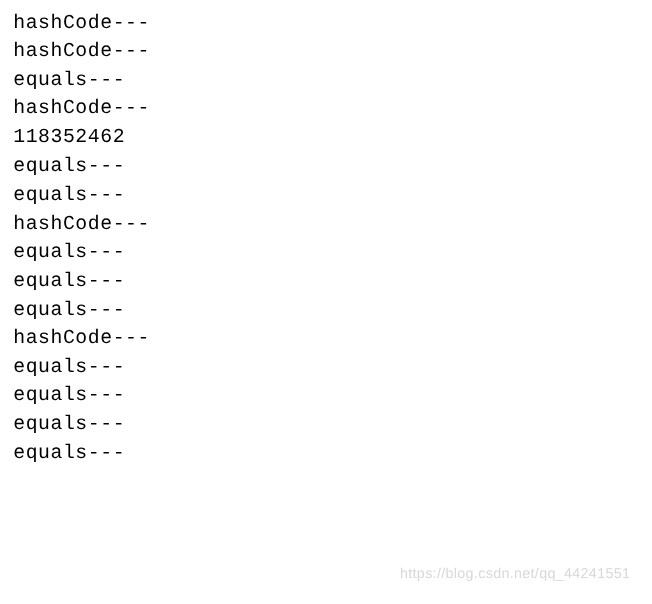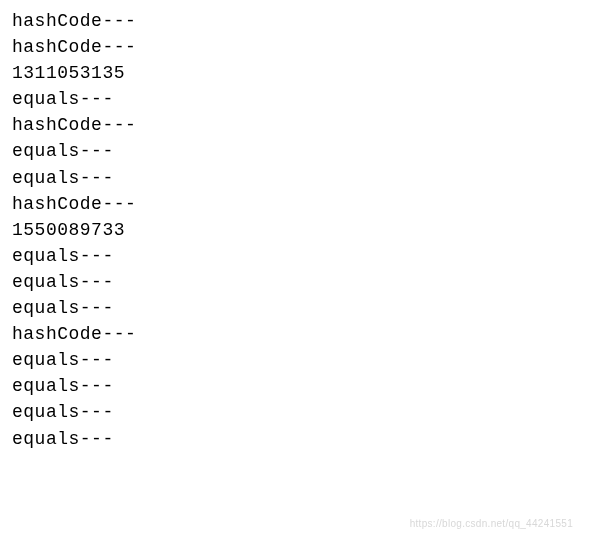--- a/index.html
+++ b/index.html
@@ -18,39 +18,38 @@
     }
     .log-line {
       white-space: pre;
       letter-spacing: 0.5px;
     }
     .watermark {
       position: absolute;
       right: 20px;
       bottom: 18px;
       font-family: Arial, sans-serif;
-      font-size: 10px;
+      font-size: 13px;
       color: #d8d8d8;
       letter-spacing: 0.3px;
       pointer-events: none;
     }
   </style>
 </head>
 <body>
 
 <div id="log-container">
     <div class="log-line">hashCode---</div>
     <div class="log-line">hashCode---</div>
-    <div class="log-line">1311053135</div>
     <div class="log-line">equals---</div>
     <div class="log-line">hashCode---</div>
+    <div class="log-line">118352462</div>
     <div class="log-line">equals---</div>
     <div class="log-line">equals---</div>
     <div class="log-line">hashCode---</div>
-    <div class="log-line">1550089733</div>
     <div class="log-line">equals---</div>
     <div class="log-line">equals---</div>
     <div class="log-line">equals---</div>
     <div class="log-line">hashCode---</div>
     <div class="log-line">equals---</div>
     <div class="log-line">equals---</div>
     <div class="log-line">equals---</div>
     <div class="log-line">equals---</div>
   </div>
 <div class="watermark">https://blog.csdn.net/qq_44241551</div>

